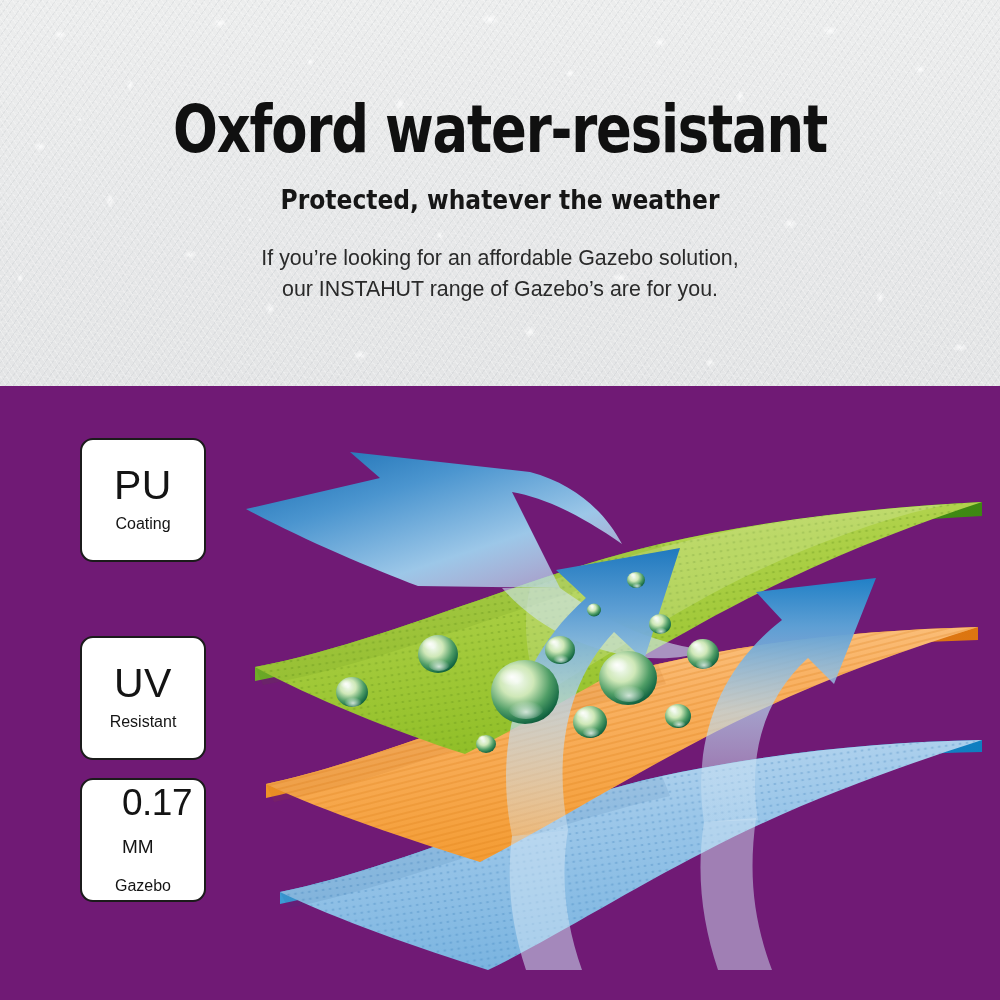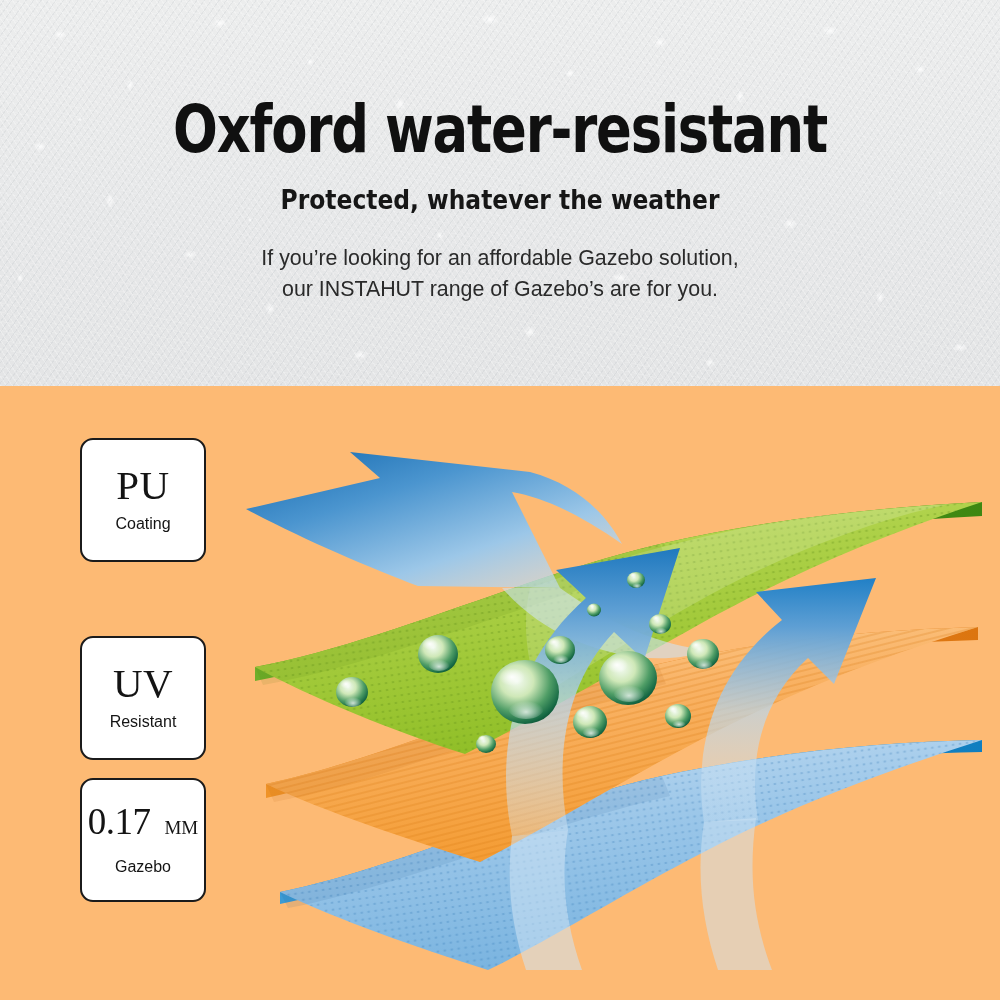--- a/index.html
+++ b/index.html
@@ -10,21 +10,21 @@
   body {
     width: 1000px;
     height: 1000px;
     overflow: hidden;
     font-family: "Liberation Sans", sans-serif;
   }
   #page {
     position: relative;
     width: 1000px;
     height: 1000px;
-    background: #fdba74;
+    background: #701a75;
   }
 
   
   #hero {
     position: absolute;
     left: 0; top: 0;
     width: 1000px;
     height: 386px;
     overflow: hidden;
     background: #e9eaeb;
@@ -143,31 +143,31 @@
     display: flex;
     flex-direction: column;
     align-items: center;
     justify-content: center;
   }
   #badge-pu     { top: 438px; }
   #badge-uv     { top: 636px; }
   #badge-thick  { top: 778px; }
 
   .badge-main {
-    font-family: Liberation Serif, serif;
+    font-family: Liberation Sans, sans-serif;
     font-weight: 400;
     font-size: 41px;
     line-height: 44px;
     color: #141414;
     letter-spacing: .5px;
     display: flex;
     align-items: baseline;
     justify-content: flex-end;
   }
-  .badge-main.small { font-size: 37px; letter-spacing: -.5px; }
+  .badge-main.small { font-size: 37px; letter-spacing: -.5px; flex-direction: column; }
   .badge-unit {
     font-size: 19px;
     letter-spacing: 0;
     margin-left: 14px;
   }
   .badge-sub {
     font-family: "Liberation Sans", sans-serif;
     font-weight: 400;
     font-size: 16px;
     line-height: 26px;

